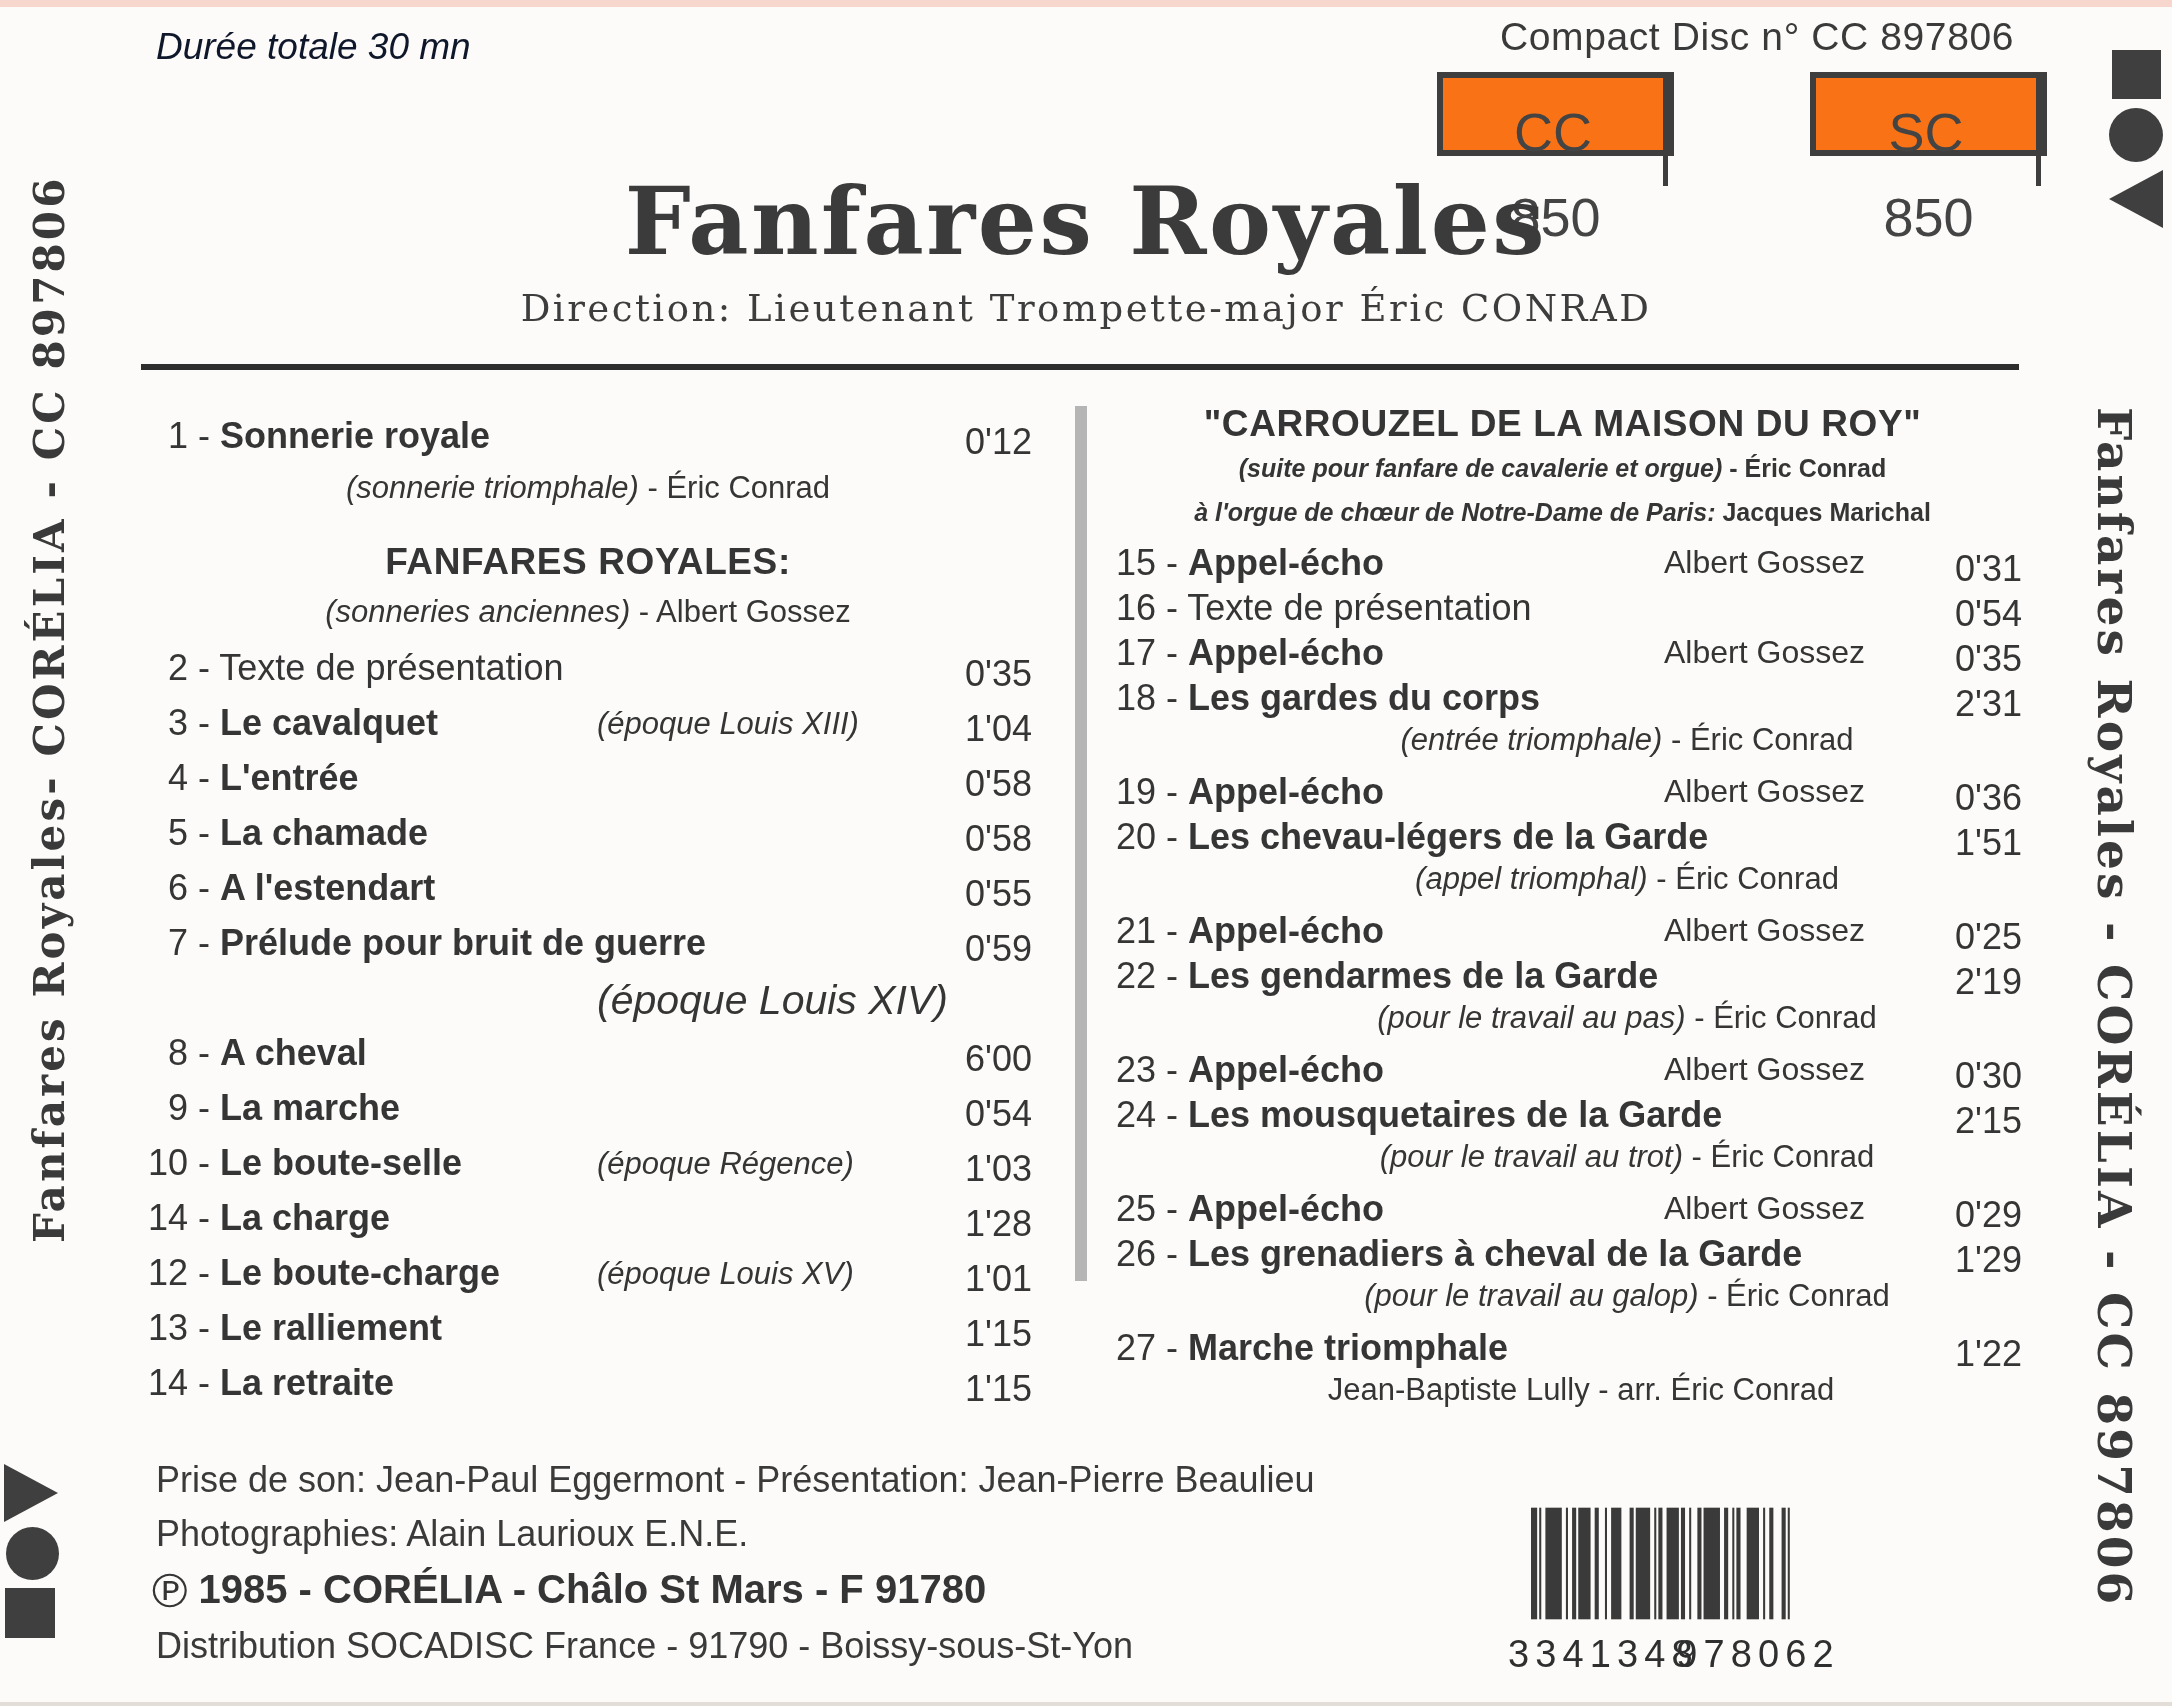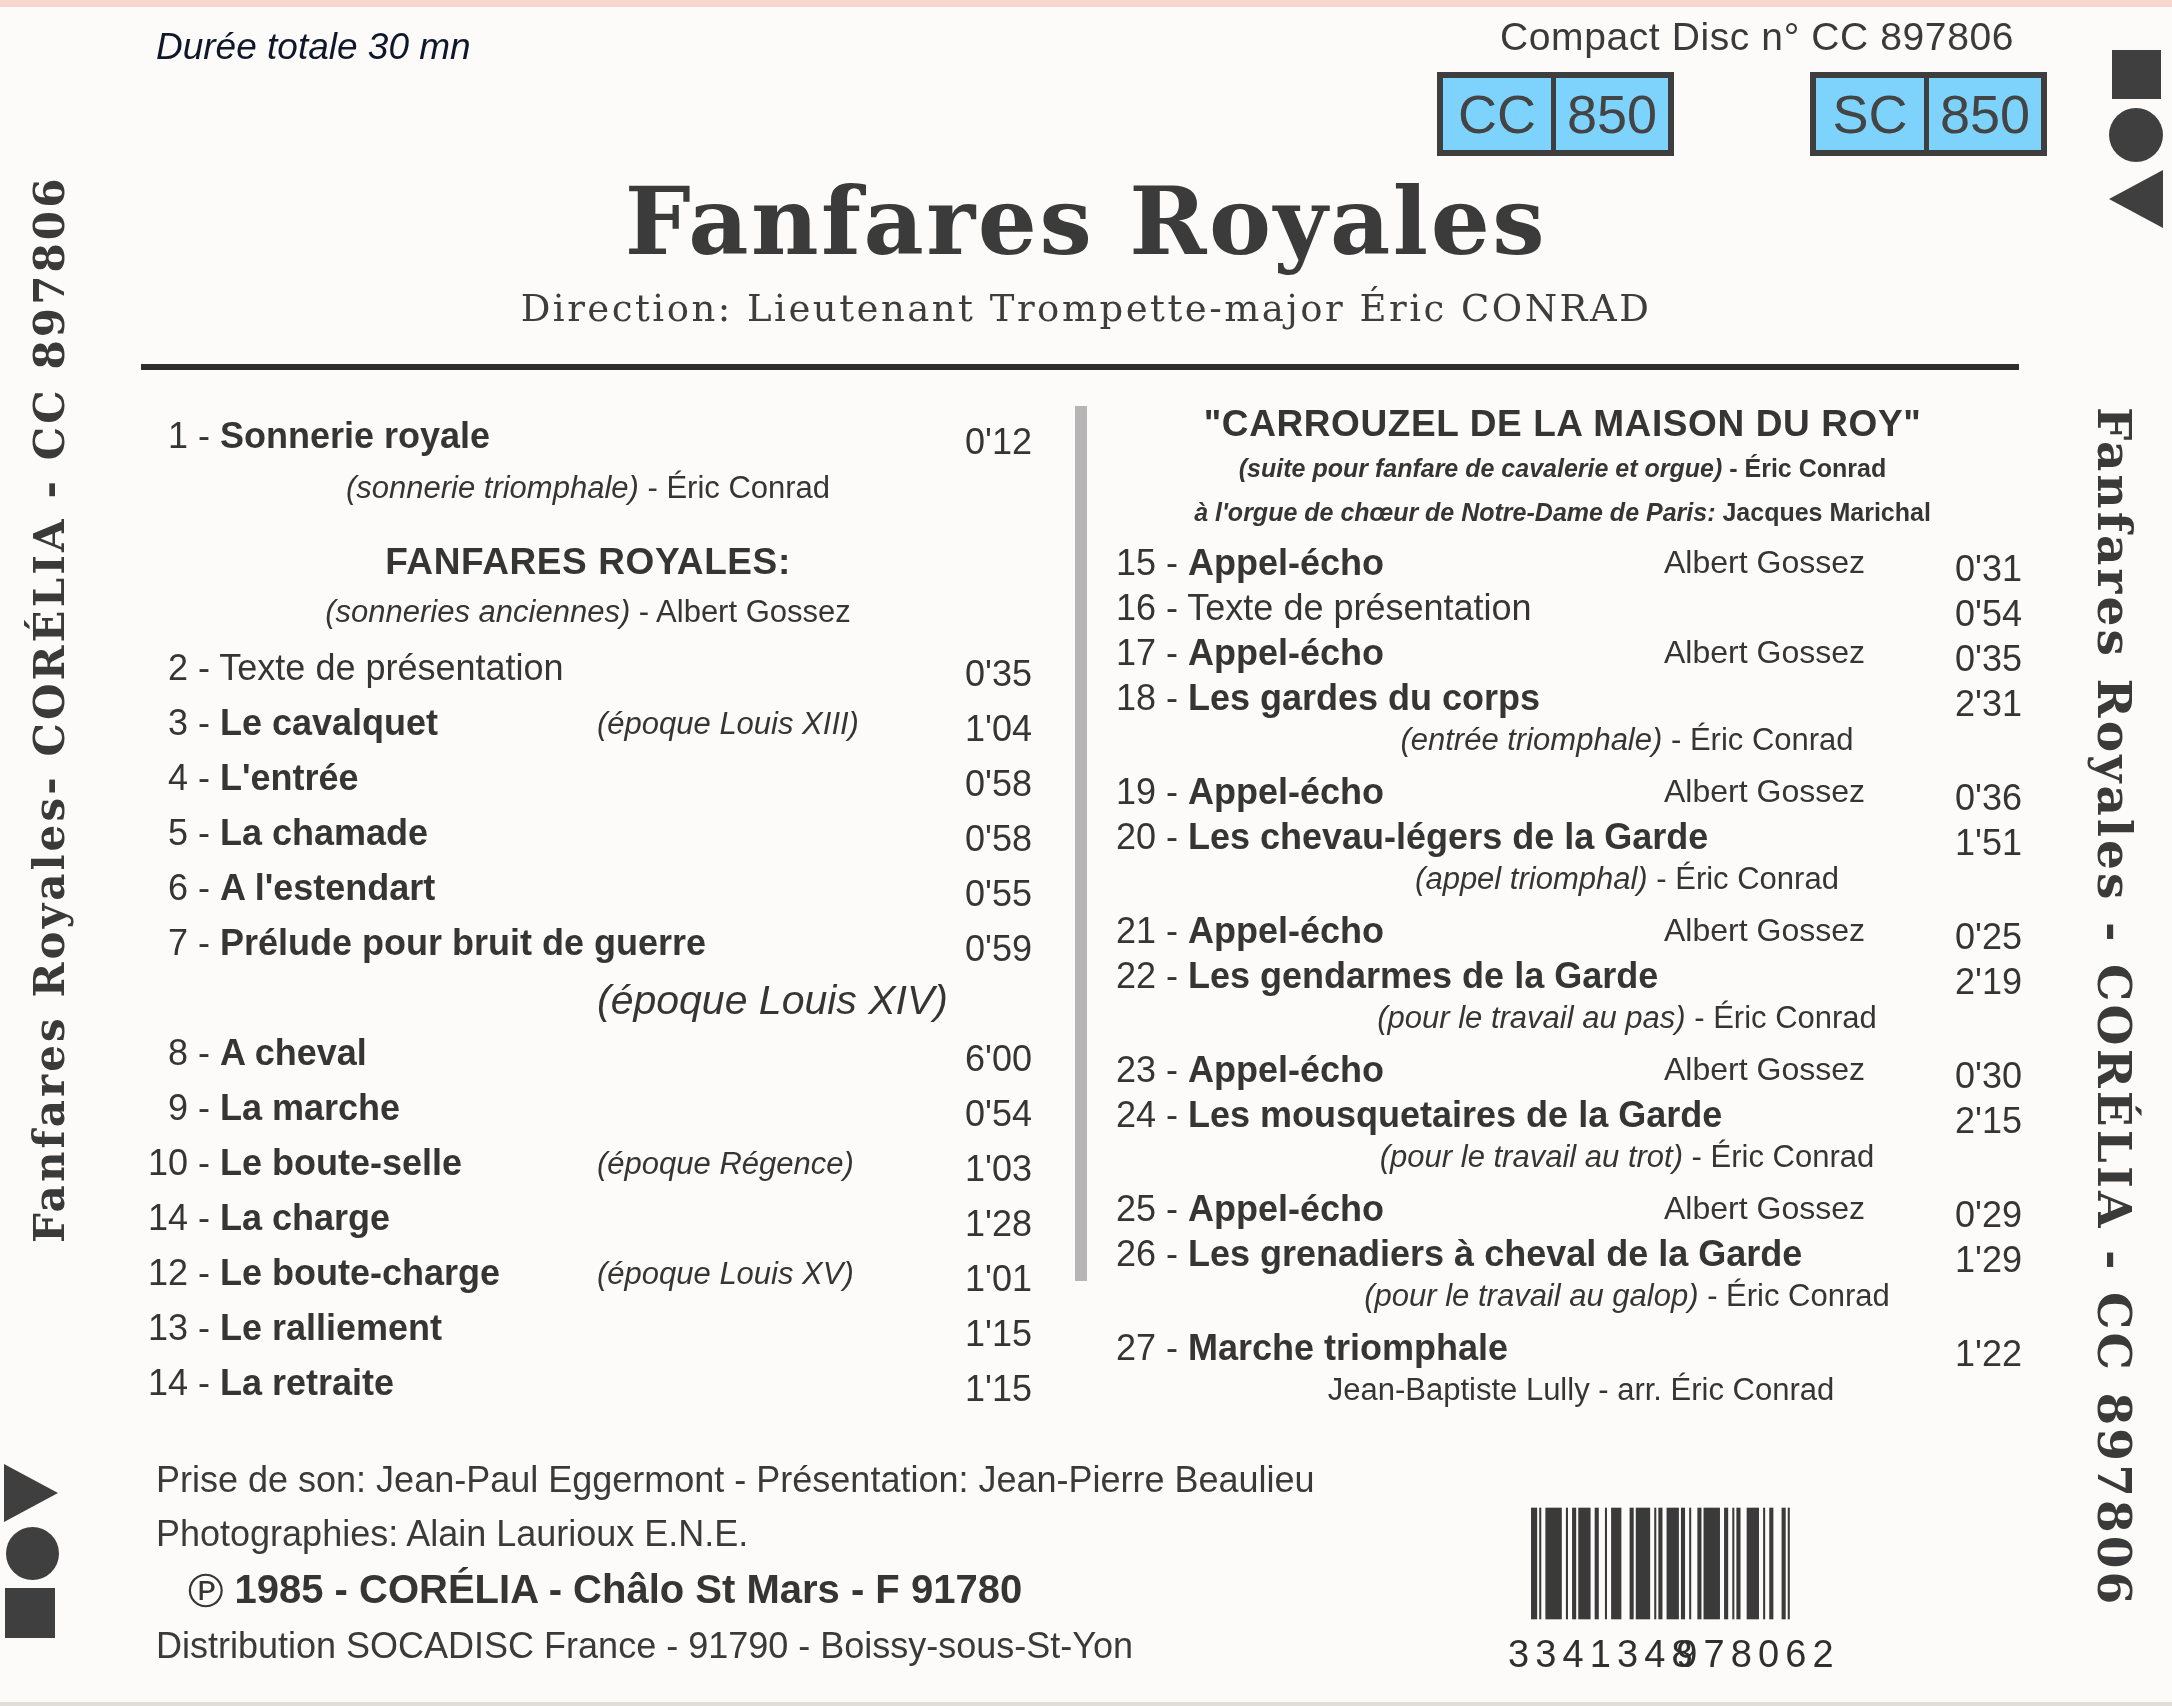--- a/index.html
+++ b/index.html
@@ -7,21 +7,21 @@
     position:relative;width:2172px;height:1707px;overflow:hidden;
     background:#fcfbf9;color:#333;
     font-family:"Liberation Sans", sans-serif;
   }
   .top-strip{position:absolute;left:0;top:0;width:100%;height:7.4px;background:#f4cfc5;opacity:.85;}
   .bottom-strip{position:absolute;left:0;bottom:0;width:100%;height:5.5px;background:#d9d0ca;opacity:.7;}
 
   .duration{position:absolute;left:156px;top:26px;font-size:37px;color:#0f172a;font-style:italic;}
   .disc-no{position:absolute;right:158px;top:14.7px;font-size:39px;color:#3a3a3a;letter-spacing:0.6px;}
 
-  .code-box{position:absolute;top:72px;height:72px;width:225px;border:6.7px solid #3e3e3e;display:flex;background:#7dd3fc;box-sizing:content-box;}
+  .code-box{position:absolute;top:72px;height:72px;width:225px;border:6.7px solid #3e3e3e;display:flex;background:#f97316;box-sizing:content-box;flex-direction:column;}
   .code-box.cc{left:1437px;}
   .code-box.sc{left:1810px;}
   .cb-cell{display:flex;align-items:center;justify-content:center;font-size:54px;color:#444;}
   .cb-label{flex:0 0 108px;border-right:5.5px solid #3e3e3e;}
   .cb-value{flex:1;}
 
   .title{
     position:absolute;left:50%;top:167px;transform:translateX(-50%);
     font-family:"DejaVu Serif","Liberation Serif",serif;font-weight:bold;
     font-size:93px;color:#3b3b3b;letter-spacing:2.5px;white-space:nowrap;
@@ -63,21 +63,21 @@
   .row.attrib{text-align:center;font-size:31px;}
   .col-right .row.attrib{padding-left:129px;}
   .col-right .row.attrib.small{font-size:25px;padding-left:0;font-weight:bold;}
   .col-right .row.attrib.plain{padding-left:37px;}
   .row.attrib .it,.row.attrib2 .it{font-style:italic;}
   .row.attrib2{padding-left:453px;font-size:41px;font-style:italic;}
 
   .credit{position:absolute;color:#3a3a3a;}
   .credit.l1{left:156px;top:1459px;font-size:36px;}
   .credit.l2{left:156px;top:1513px;font-size:36px;}
-  .credit.l3{left:152px;top:1563px;font-size:40px;font-weight:bold;color:#353535;margin-left:36px;}
+  .credit.l3{left:152px;top:1563px;font-size:40px;font-weight:bold;color:#353535;}
   .credit.l3 .psym{font-size:48px;vertical-align:-3.7px;font-weight:normal;}
   .credit.l4{left:156px;top:1625px;font-size:36px;}
 
   .barcode{position:absolute;left:1508px;top:1487px;width:306px;height:184px;}
   .barcode svg{position:absolute;left:23px;top:0;}
   .bc-digits{position:absolute;left:0;top:146px;width:306px;display:flex;font-size:38px;color:#2f2f2f;letter-spacing:6.1px;font-family:"Liberation Sans",sans-serif;}
   .bc-digits span{display:inline-block;}
   .bc-d1{width:43px;}
   .bc-d2{width:141px;}
 

